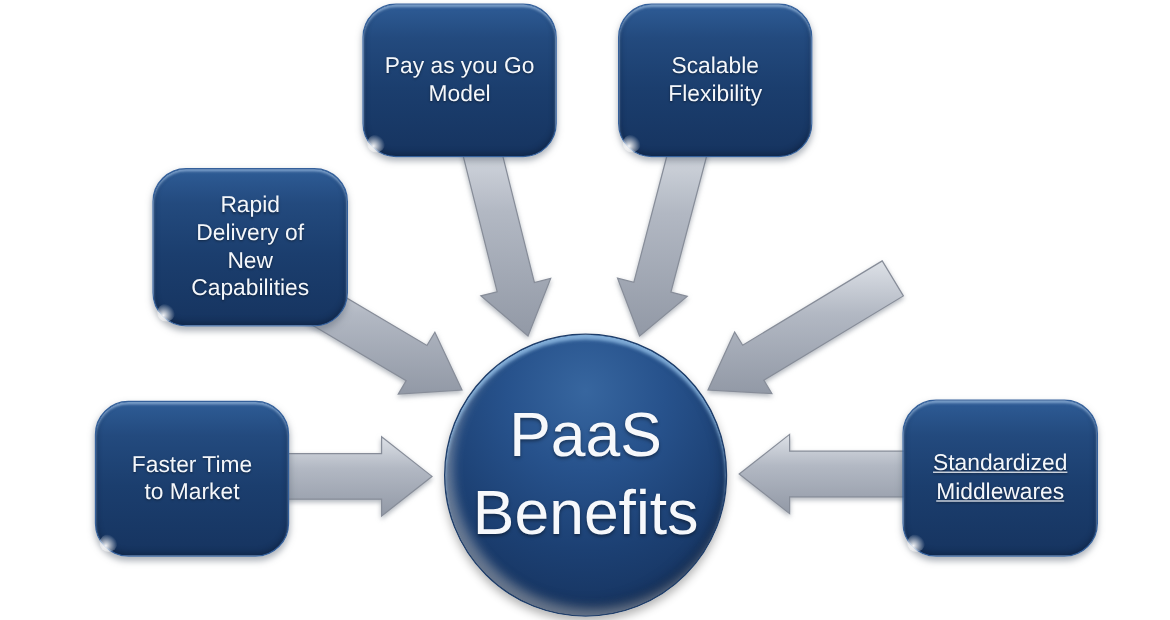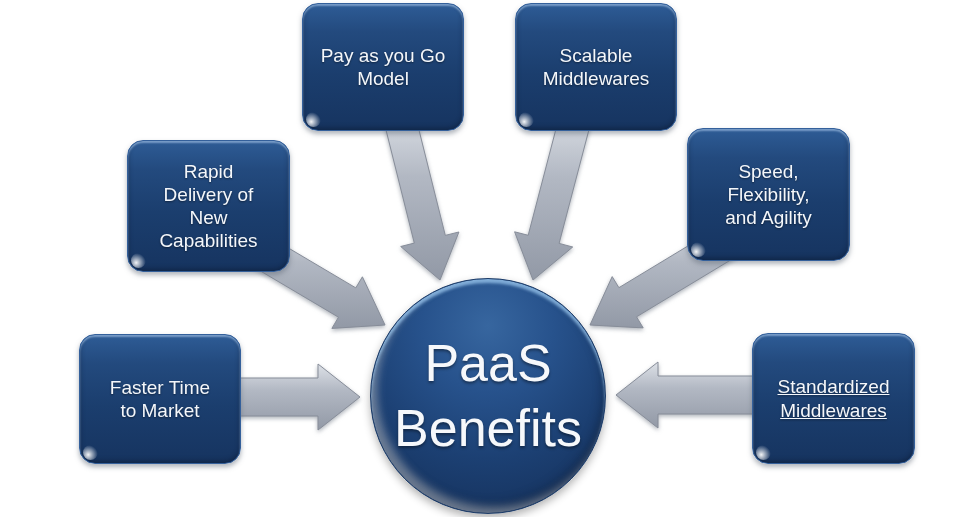--- a/index.html
+++ b/index.html
@@ -16,21 +16,21 @@
   }
   .arrow{
     fill:url(#arrowGrad);
     stroke:#878d99;
     stroke-width:1;
     filter:drop-shadow(0 2.5px 2px rgba(110,118,132,0.55));
   }
   .box{
     position:absolute;
     z-index:2;
-    border-radius:16px;
+    border-radius:28px;
     background:linear-gradient(180deg,#2e5c96 0%,#234a7e 22%,#1b3e6e 55%,#163460 100%);
     border:1px solid #34609b;
     box-shadow:
       inset 0 2px 2px rgba(173,205,240,0.6),
       inset 0 -2px 5px rgba(8,20,40,0.45),
       0 3px 5px rgba(96,105,120,0.5);
     display:flex;align-items:center;justify-content:center;
     text-align:center;
     color:#f4f7fb;
     font-size:19px;
@@ -106,28 +106,23 @@
 Capabilities</span>
   </div>
 
   <div class="box b-pay">
     <span class="label">Pay as you Go
 Model</span>
   </div>
 
   <div class="box b-scalable">
     <span class="label">Scalable
-Middlewares</span>
+Flexibility</span>
   </div>
 
-  <div class="box b-speed">
-    <span class="label">Speed,
-Flexibility,
-and Agility</span>
-  </div>
 
   <div class="box b-standard">
     <span class="label">Standardized
 Middlewares</span>
   </div>
 
   <div class="hub">
     <span class="label">PaaS
 Benefits</span>
   </div>

